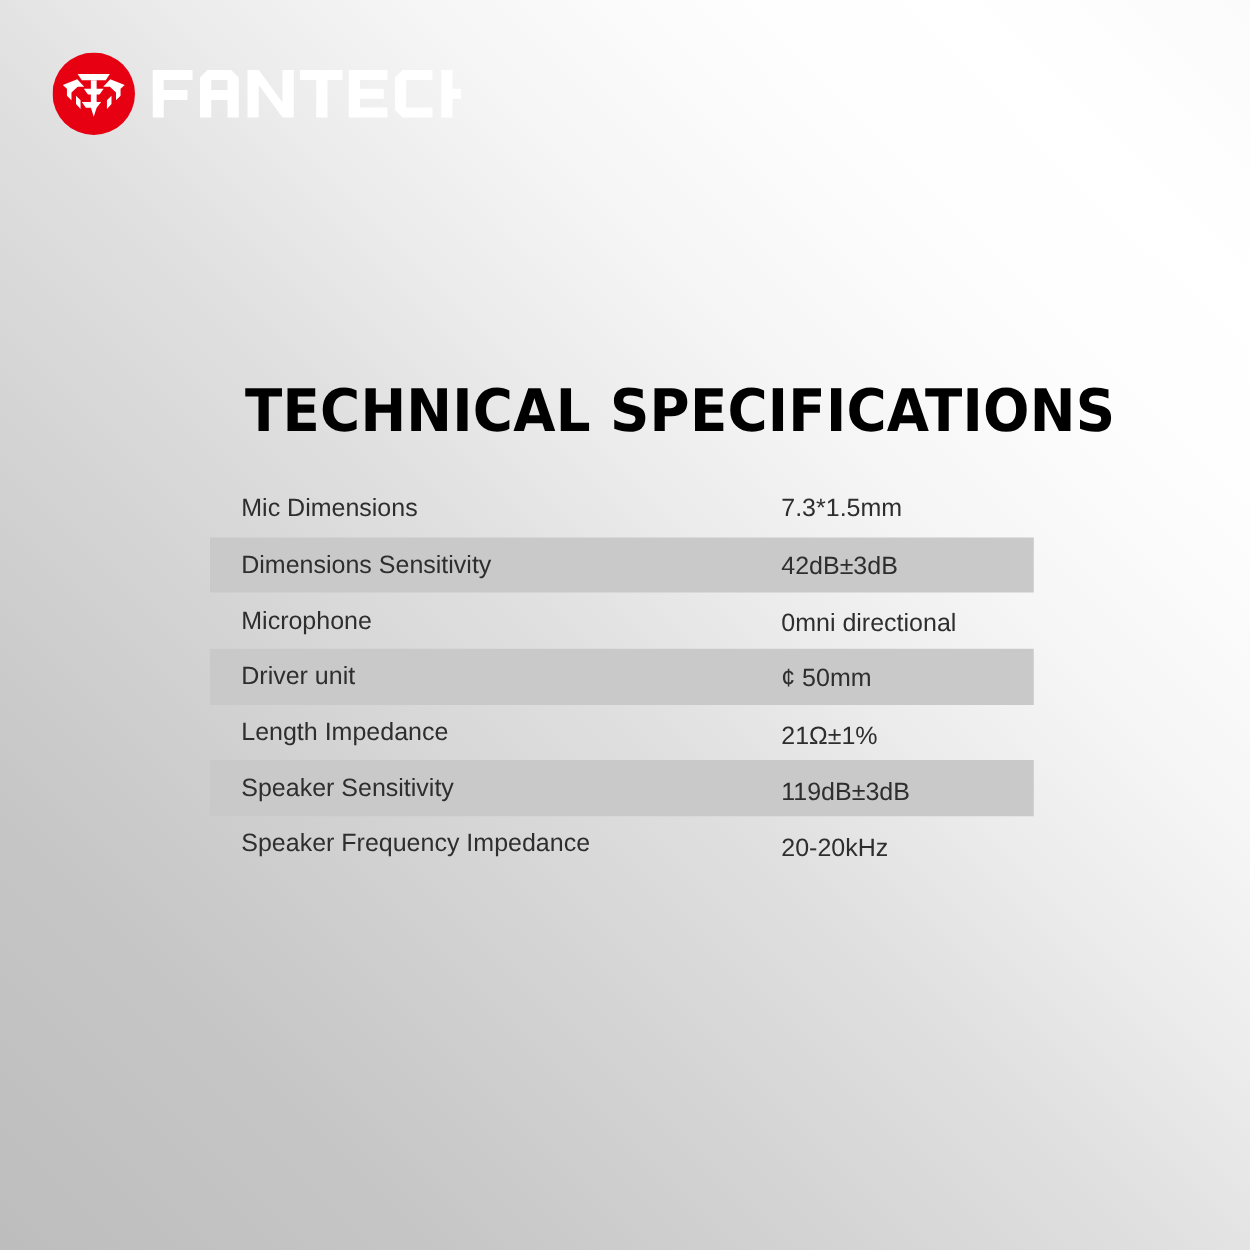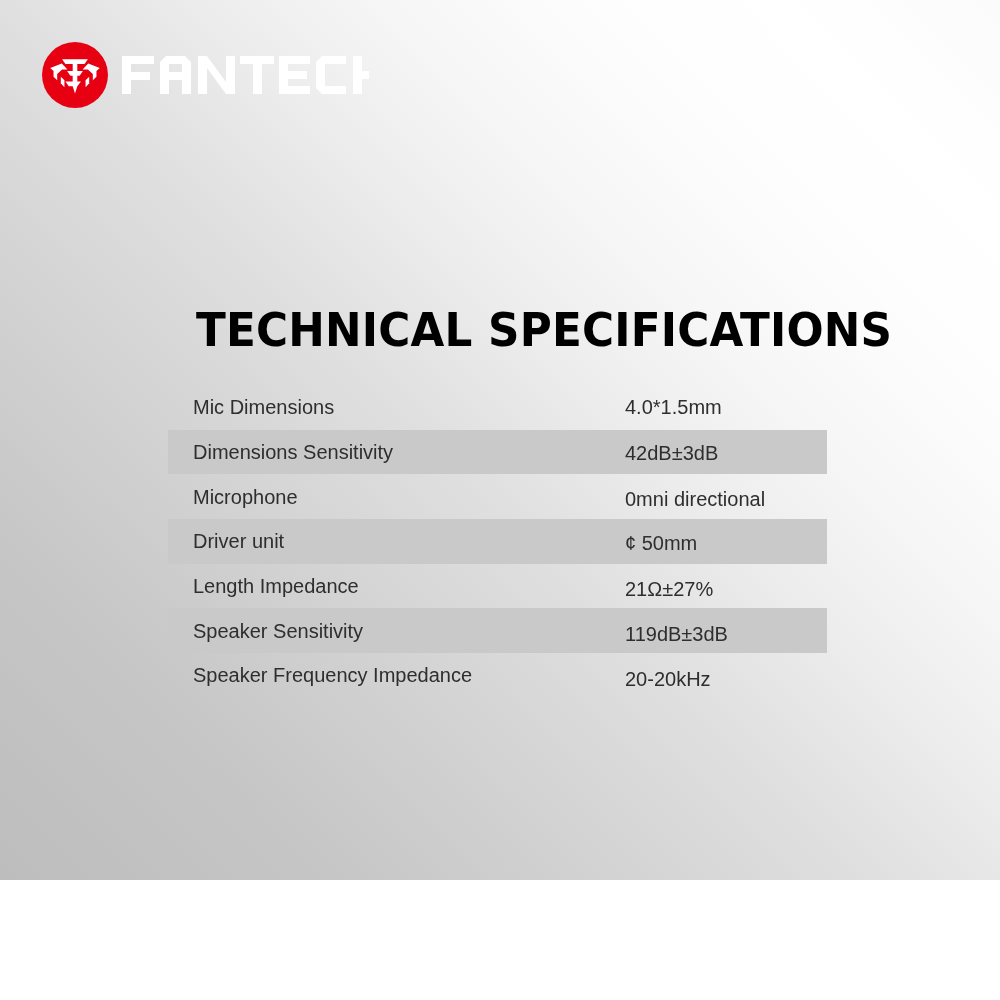--- a/index.html
+++ b/index.html
@@ -10,21 +10,21 @@
   body {
     width: 1000px;
     height: 1000px;
     font-family: "Liberation Sans", sans-serif;
     overflow: hidden;
   }
 
   #page {
     position: relative;
     width: 1000px;
-    height: 880px;
+    height: 1000px;
     background:
       linear-gradient(45deg,
         #bdbdbd 0%,
         #c6c6c6 18%,
         #d4d4d4 34%,
         #e0e0e0 47%,
         #ececec 57%,
         #f6f6f6 67%,
         #fdfdfd 78%,
         #ffffff 88%,
@@ -169,41 +169,41 @@
     </svg>
 
   </div>
 
   <h1 id="spec-title">TECHNICAL SPECIFICATIONS</h1>
 
   <div id="spec-table">
 
     <div class="spec-row">
       <span class="spec-label">Mic Dimensions</span>
-      <span class="spec-value">4.0*1.5mm</span>
+      <span class="spec-value">7.3*1.5mm</span>
     </div>
 
     <div class="spec-row striped">
       <span class="spec-label">Dimensions Sensitivity</span>
       <span class="spec-value">42dB±3dB</span>
     </div>
 
     <div class="spec-row">
       <span class="spec-label">Microphone</span>
       <span class="spec-value">0mni directional</span>
     </div>
 
     <div class="spec-row striped">
       <span class="spec-label">Driver unit</span>
       <span class="spec-value">¢ 50mm</span>
     </div>
 
     <div class="spec-row">
       <span class="spec-label">Length Impedance</span>
-      <span class="spec-value">21Ω±27%</span>
+      <span class="spec-value">21Ω±1%</span>
     </div>
 
     <div class="spec-row striped">
       <span class="spec-label">Speaker Sensitivity</span>
       <span class="spec-value">119dB±3dB</span>
     </div>
 
     <div class="spec-row">
       <span class="spec-label">Speaker Frequency Impedance</span>
       <span class="spec-value">20-20kHz</span>

